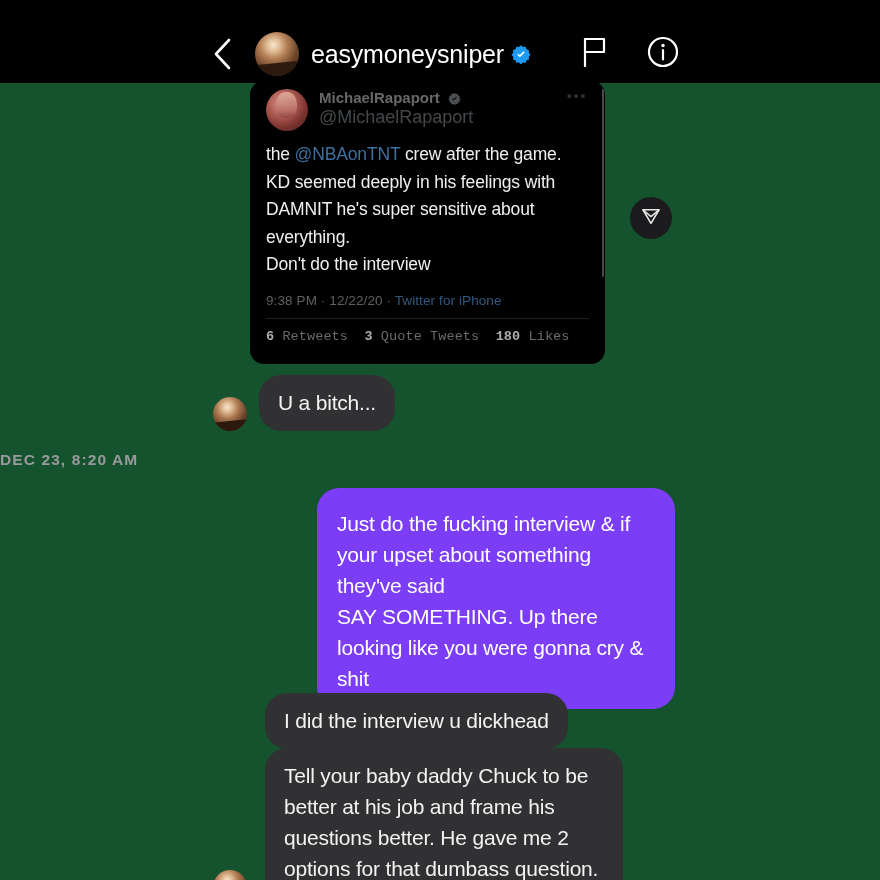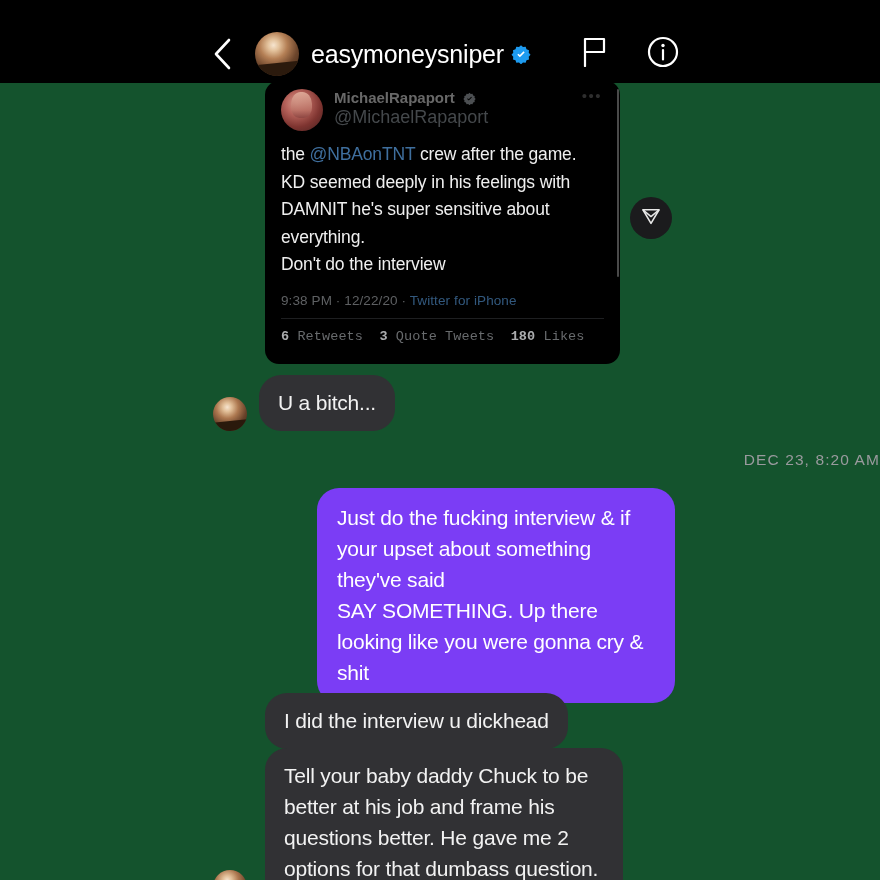--- a/index.html
+++ b/index.html
@@ -88,21 +88,21 @@
     width: 34px; height: 34px;
     display: flex; align-items: center; justify-content: center;
     flex: 0 0 auto;
   }
   .flag-icon { margin-right: 34px; }
 
   
   .tweet-card {
     position: absolute;
     top: 56px;
-    left: 265px;
+    left: 250px;
     width: 355px;
     height: 283px;
     background: #000000;
     border-radius: 14px;
     overflow: hidden;
     padding: 0;
   }
 
   .tweet-scrollbar {
     position: absolute;
@@ -256,42 +256,42 @@
     font-size: 21px;
     line-height: 31px;
     letter-spacing: -0.2px;
     max-width: 360px;
   }
 
   .bubble-out {
     background: #7b3df5;
     color: #ffffff;
     border-radius: 22px;
-    padding: 14px 20px 15px 20px;
+    padding: 20px 20px 15px 20px;
     font-size: 21px;
     line-height: 31px;
     letter-spacing: -0.2px;
   }
 
   
   #row-ua   { top: 350px; left: 213px; }
   #row-out  { top: 463px; left: 317px; width: 358px; }
   #row-did  { top: 668px; left: 265px; justify-content: flex-end; }
   #row-tell { top: 723px; left: 265px; }
 
   .date-divider {
     position: absolute;
     top: 426px;
     left: 0;
     width: 880px;
-    text-align: right;
+    text-align: left;
     font-size: 15.5px;
     letter-spacing: 1.1px;
     color: #9a9a9e;
-    font-weight: 400;
+    font-weight: 700;
   }
 
   .last-avatar {
     position: absolute;
     left: 213px;
     top: 845px;
     width: 34px; height: 34px;
     border-radius: 50%;
     background:
       radial-gradient(circle at 42% 30%, #f6e4cf 0%, #e0bd96 15%, #ad7850 36%, #68422a 62%, #301d0e 100%),

